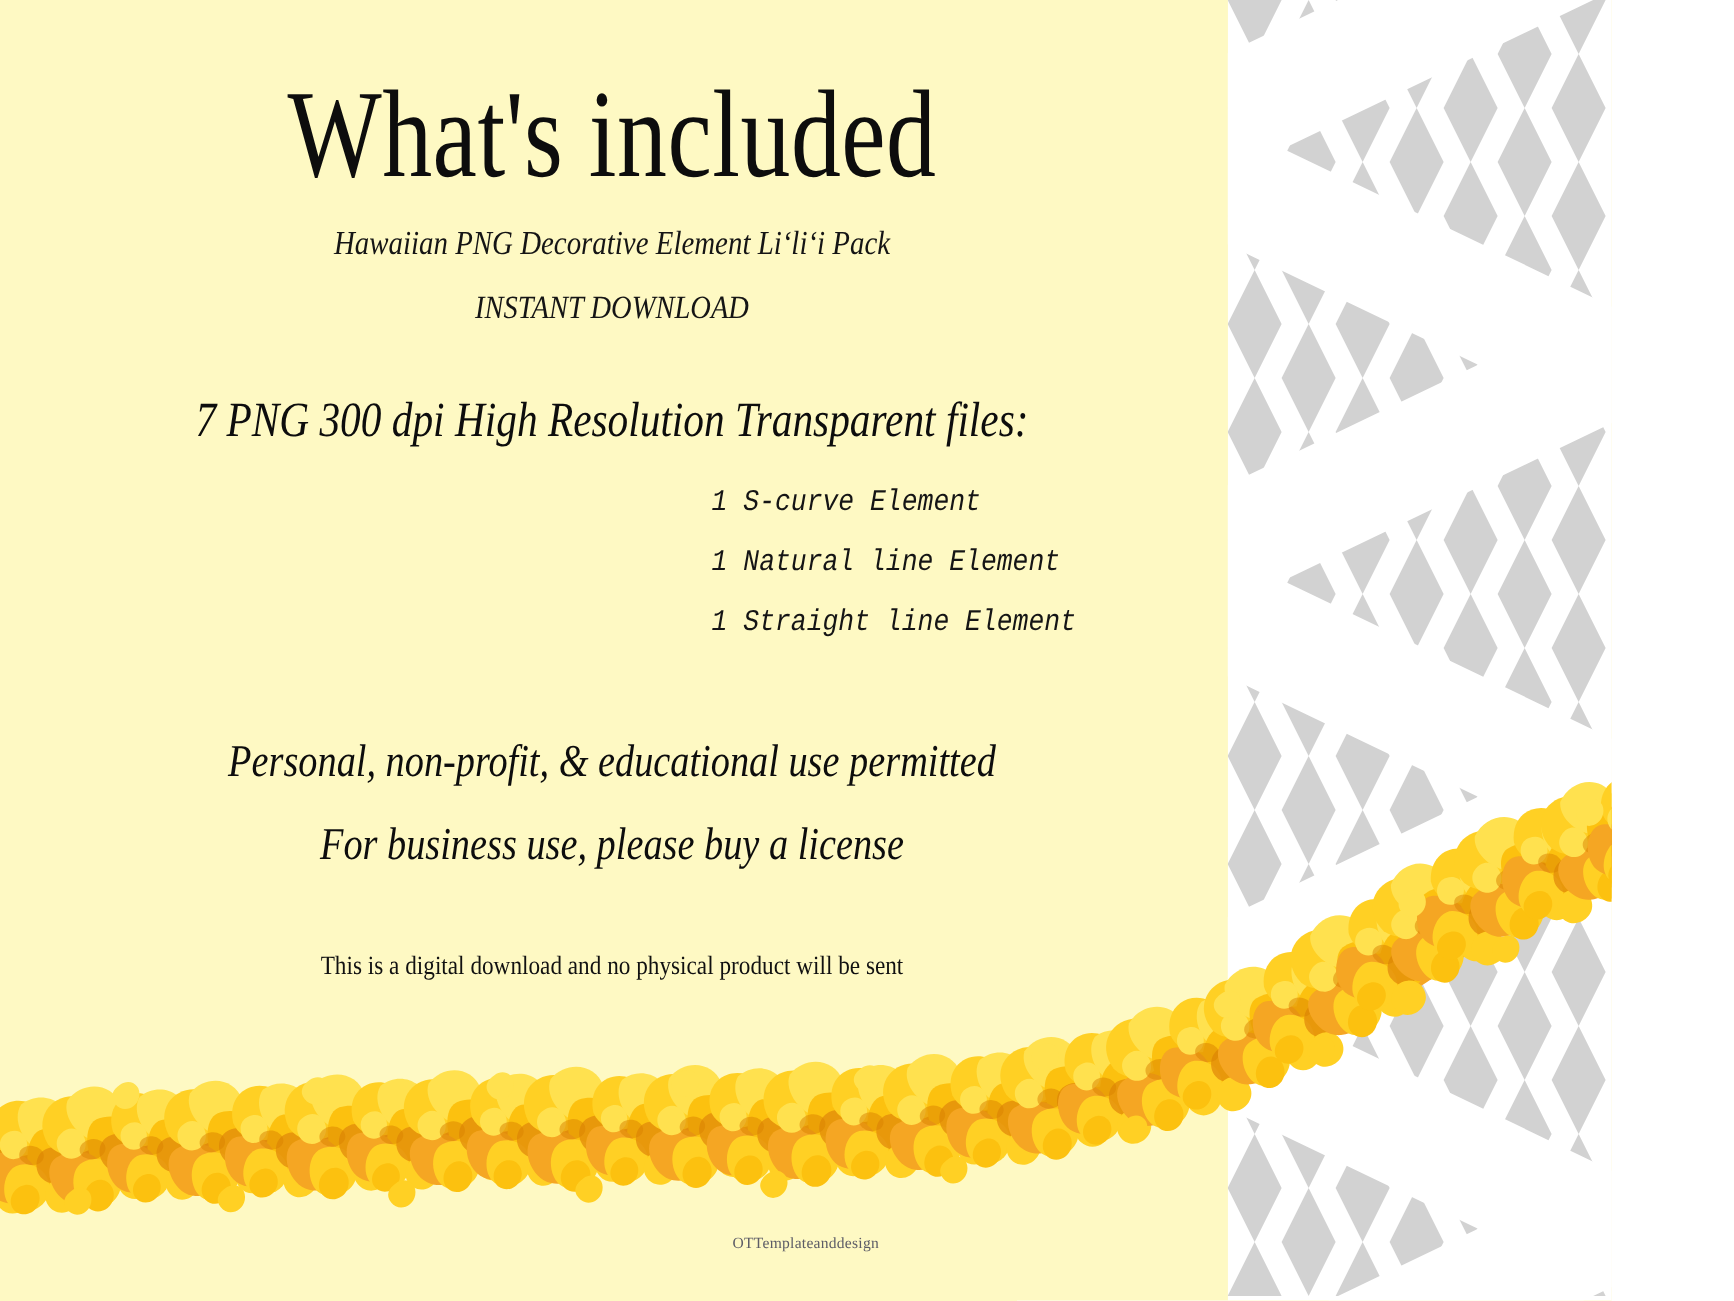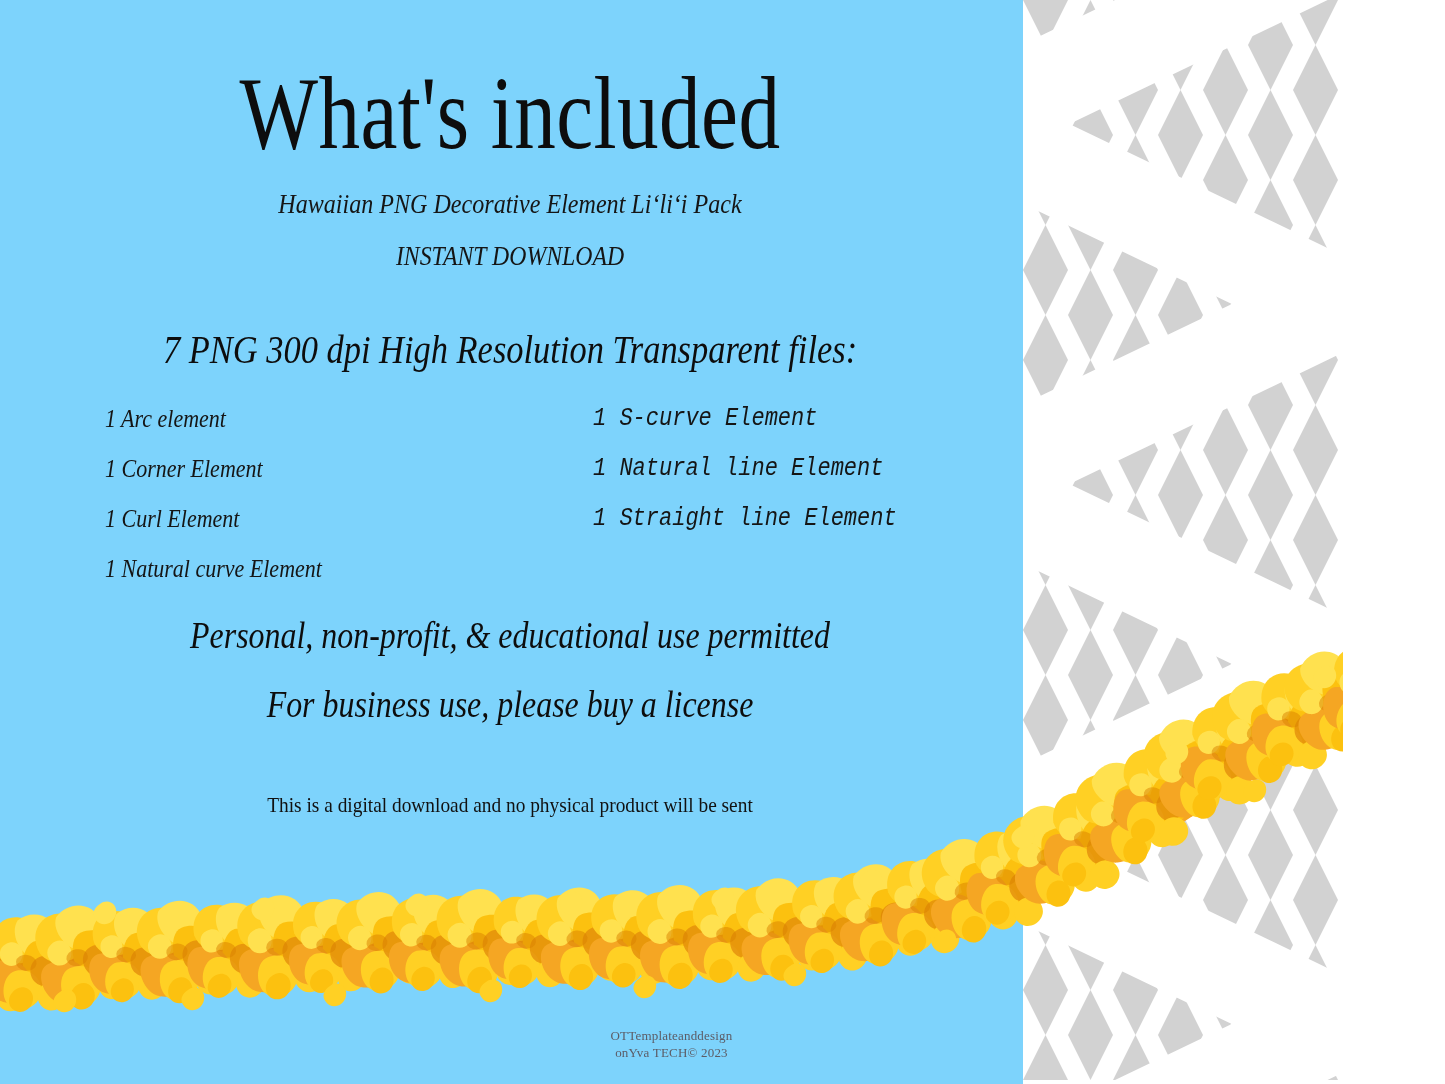--- a/index.html
+++ b/index.html
@@ -14,21 +14,21 @@
     overflow: hidden;
     font-family: "Liberation Serif", serif;
     color: #111111;
   }
 
   #canvas {
     position: absolute;
     left: 0; top: 0;
     width: 1343px;
     height: 1084px;
-    background: #7dd3fc;
+    background: #fef9c3;
     overflow: hidden;
   }
 
   
   #pattern-band {
     position: absolute;
     left: 1023px;
     top: 0;
     width: 325px;
     height: 1084px;
@@ -422,26 +422,20 @@
 
     <div class="page-title">What's included</div>
 
     <div class="subtitle-1">Hawaiian PNG Decorative Element Liʻliʻi Pack</div>
 
     <div class="subtitle-2">INSTANT DOWNLOAD</div>
 
     <div class="section-heading">7 PNG 300 dpi High Resolution Transparent files:</div>
 
     <div class="file-list">
-      <div class="file-col left">
-        <div class="file-item">1 Arc element</div>
-        <div class="file-item">1 Corner Element</div>
-        <div class="file-item">1 Curl Element</div>
-        <div class="file-item">1 Natural curve Element</div>
-      </div>
       <div class="file-col right">
         <div class="file-item">1 S-curve Element</div>
         <div class="file-item">1 Natural line Element</div>
         <div class="file-item">1 Straight line Element</div>
       </div>
     </div>
 
     <div class="license-1">Personal, non-profit, &amp; educational use permitted</div>
     <div class="license-2">For business use, please buy a license</div>
 
@@ -537,16 +531,15 @@
           <path d="M 1018,828 C 1026,822 1036,828 1034,838 C 1032,848 1020,852 1014,844 C 1009,838 1012,832 1018,828 Z"></path>
           <path d="M 1172,744 C 1180,738 1190,744 1188,754 C 1186,764 1174,768 1168,760 C 1163,754 1166,748 1172,744 Z"></path>
           <path d="M 1320,668 C 1328,662 1338,668 1336,678 C 1334,688 1322,692 1316,684 C 1311,678 1314,672 1320,668 Z"></path>
         </g>
       </g>
     </svg>
   </div>
 
   <div id="footer-credit">
     <div>OTTemplateanddesign</div>
-    <div>onYva TECH© 2023</div>
   </div>
 
 </div>
 
 </body></html>

